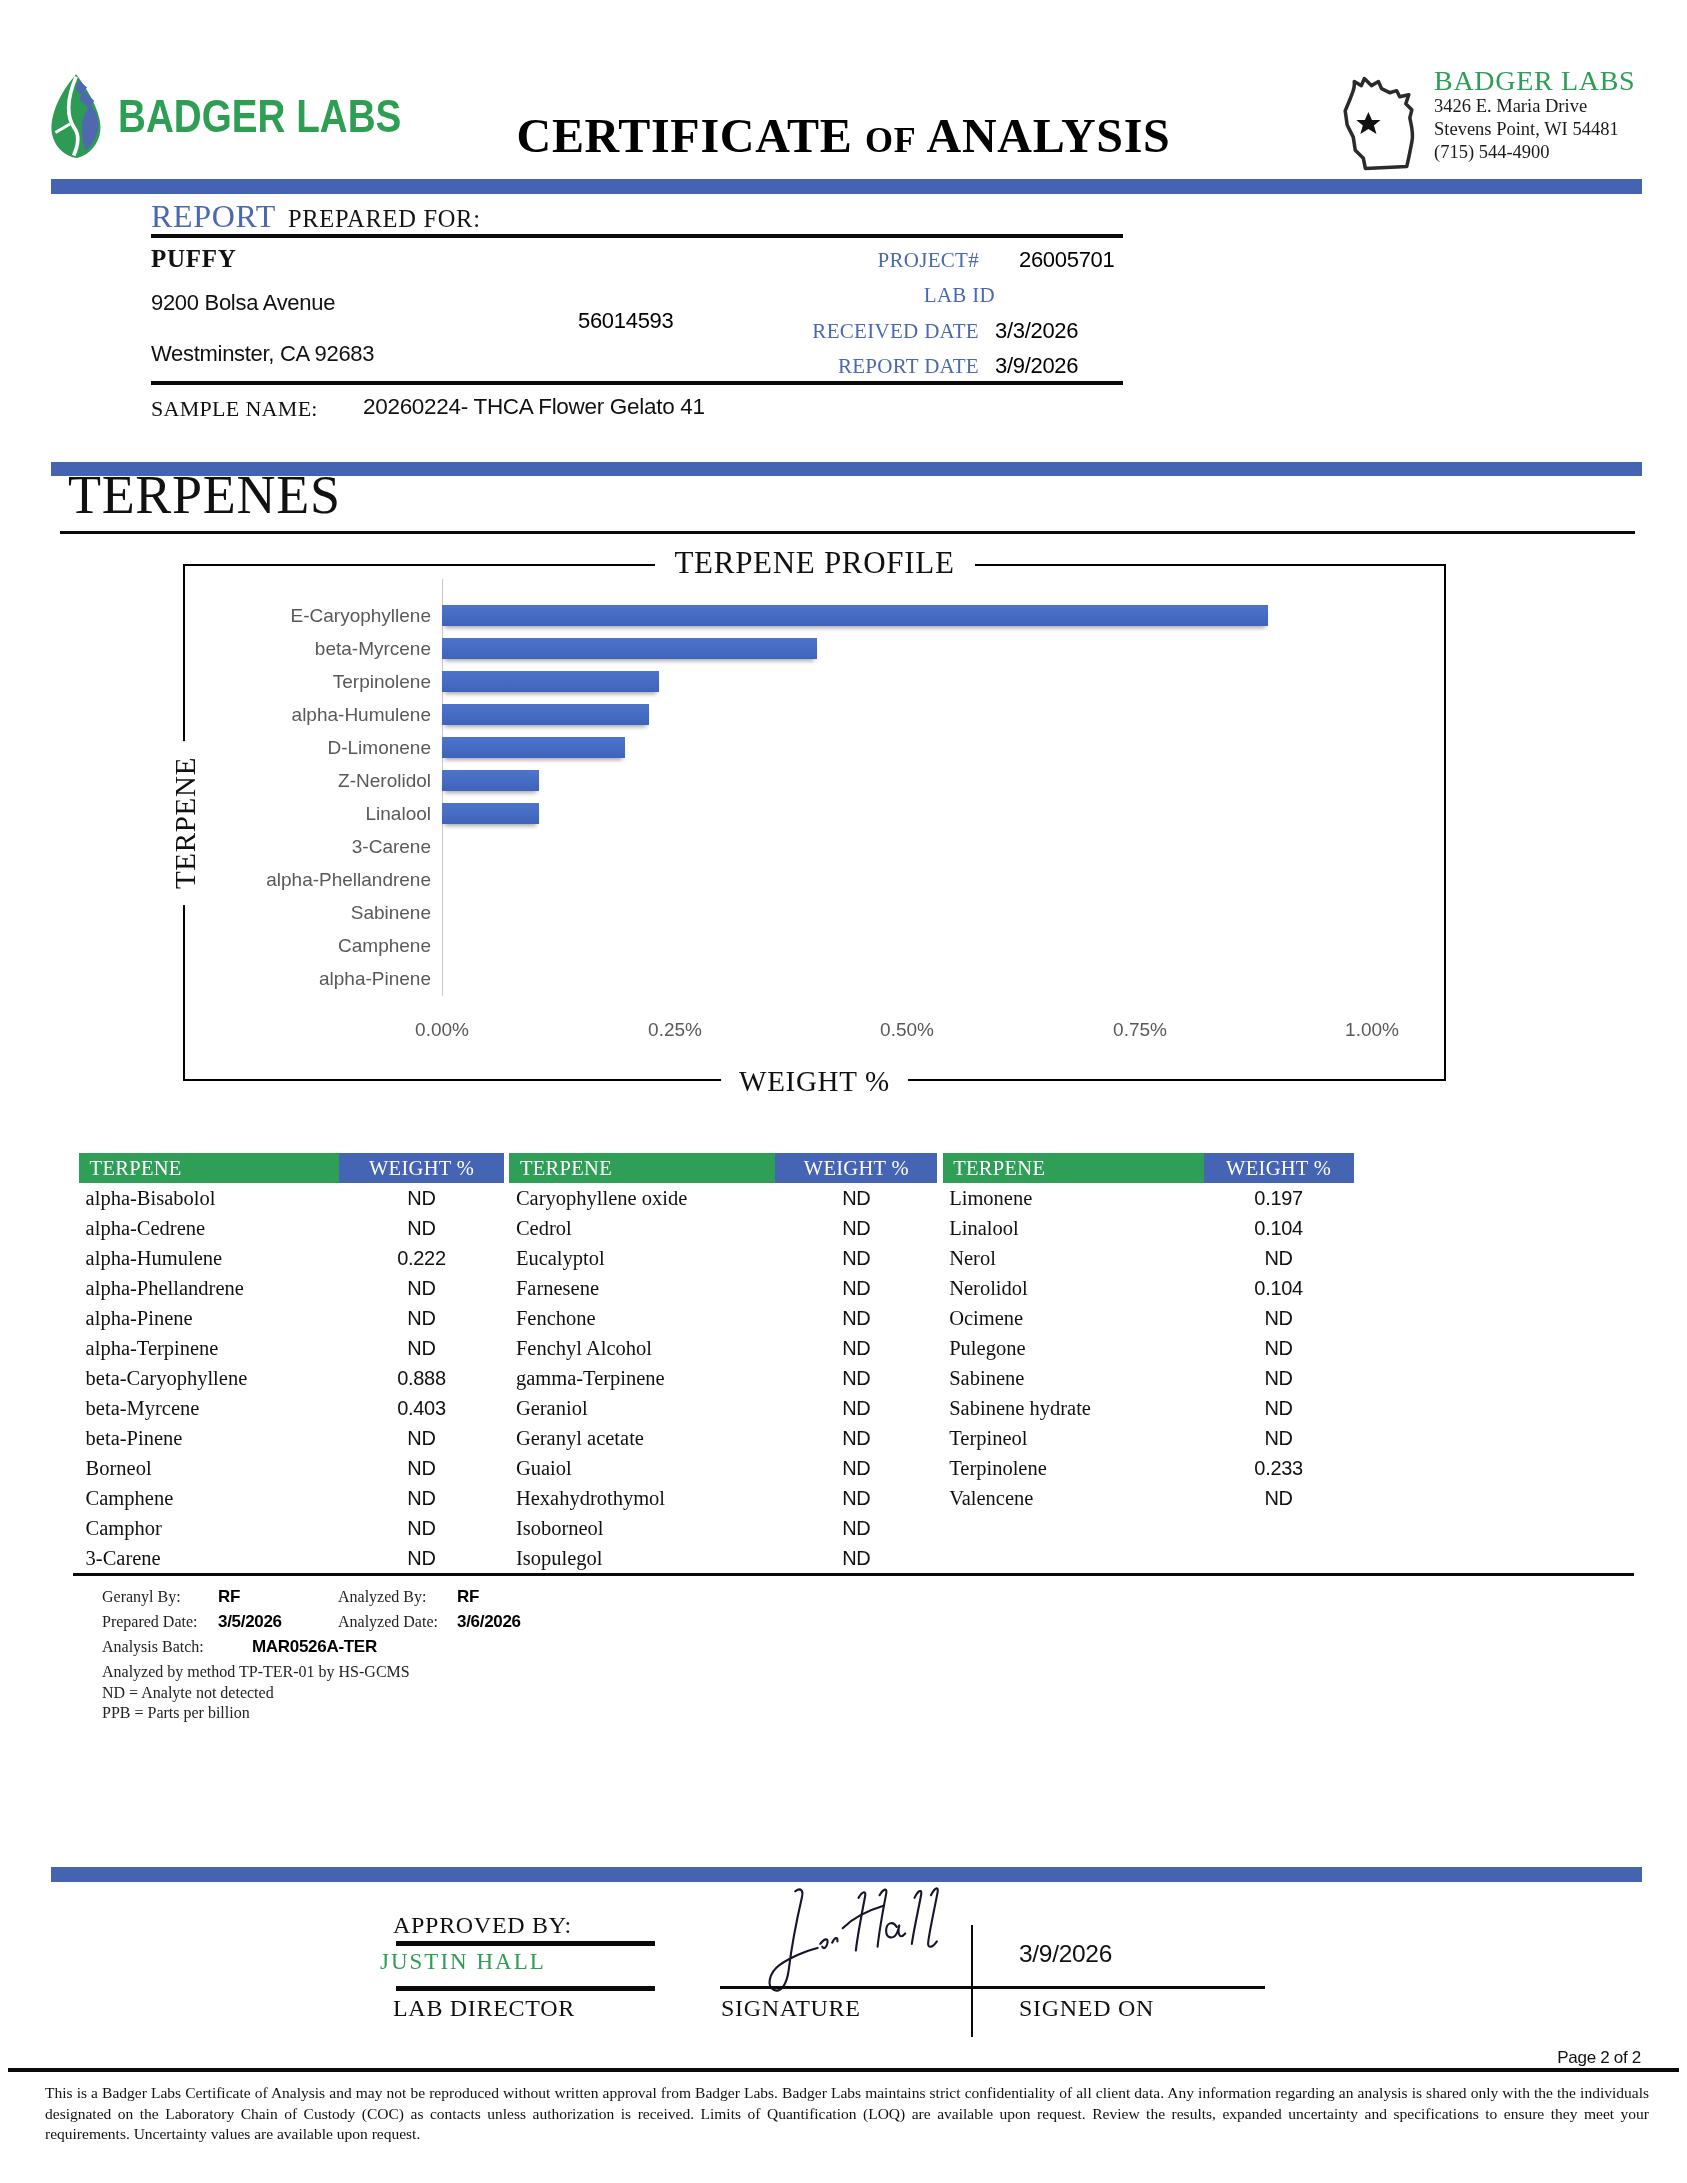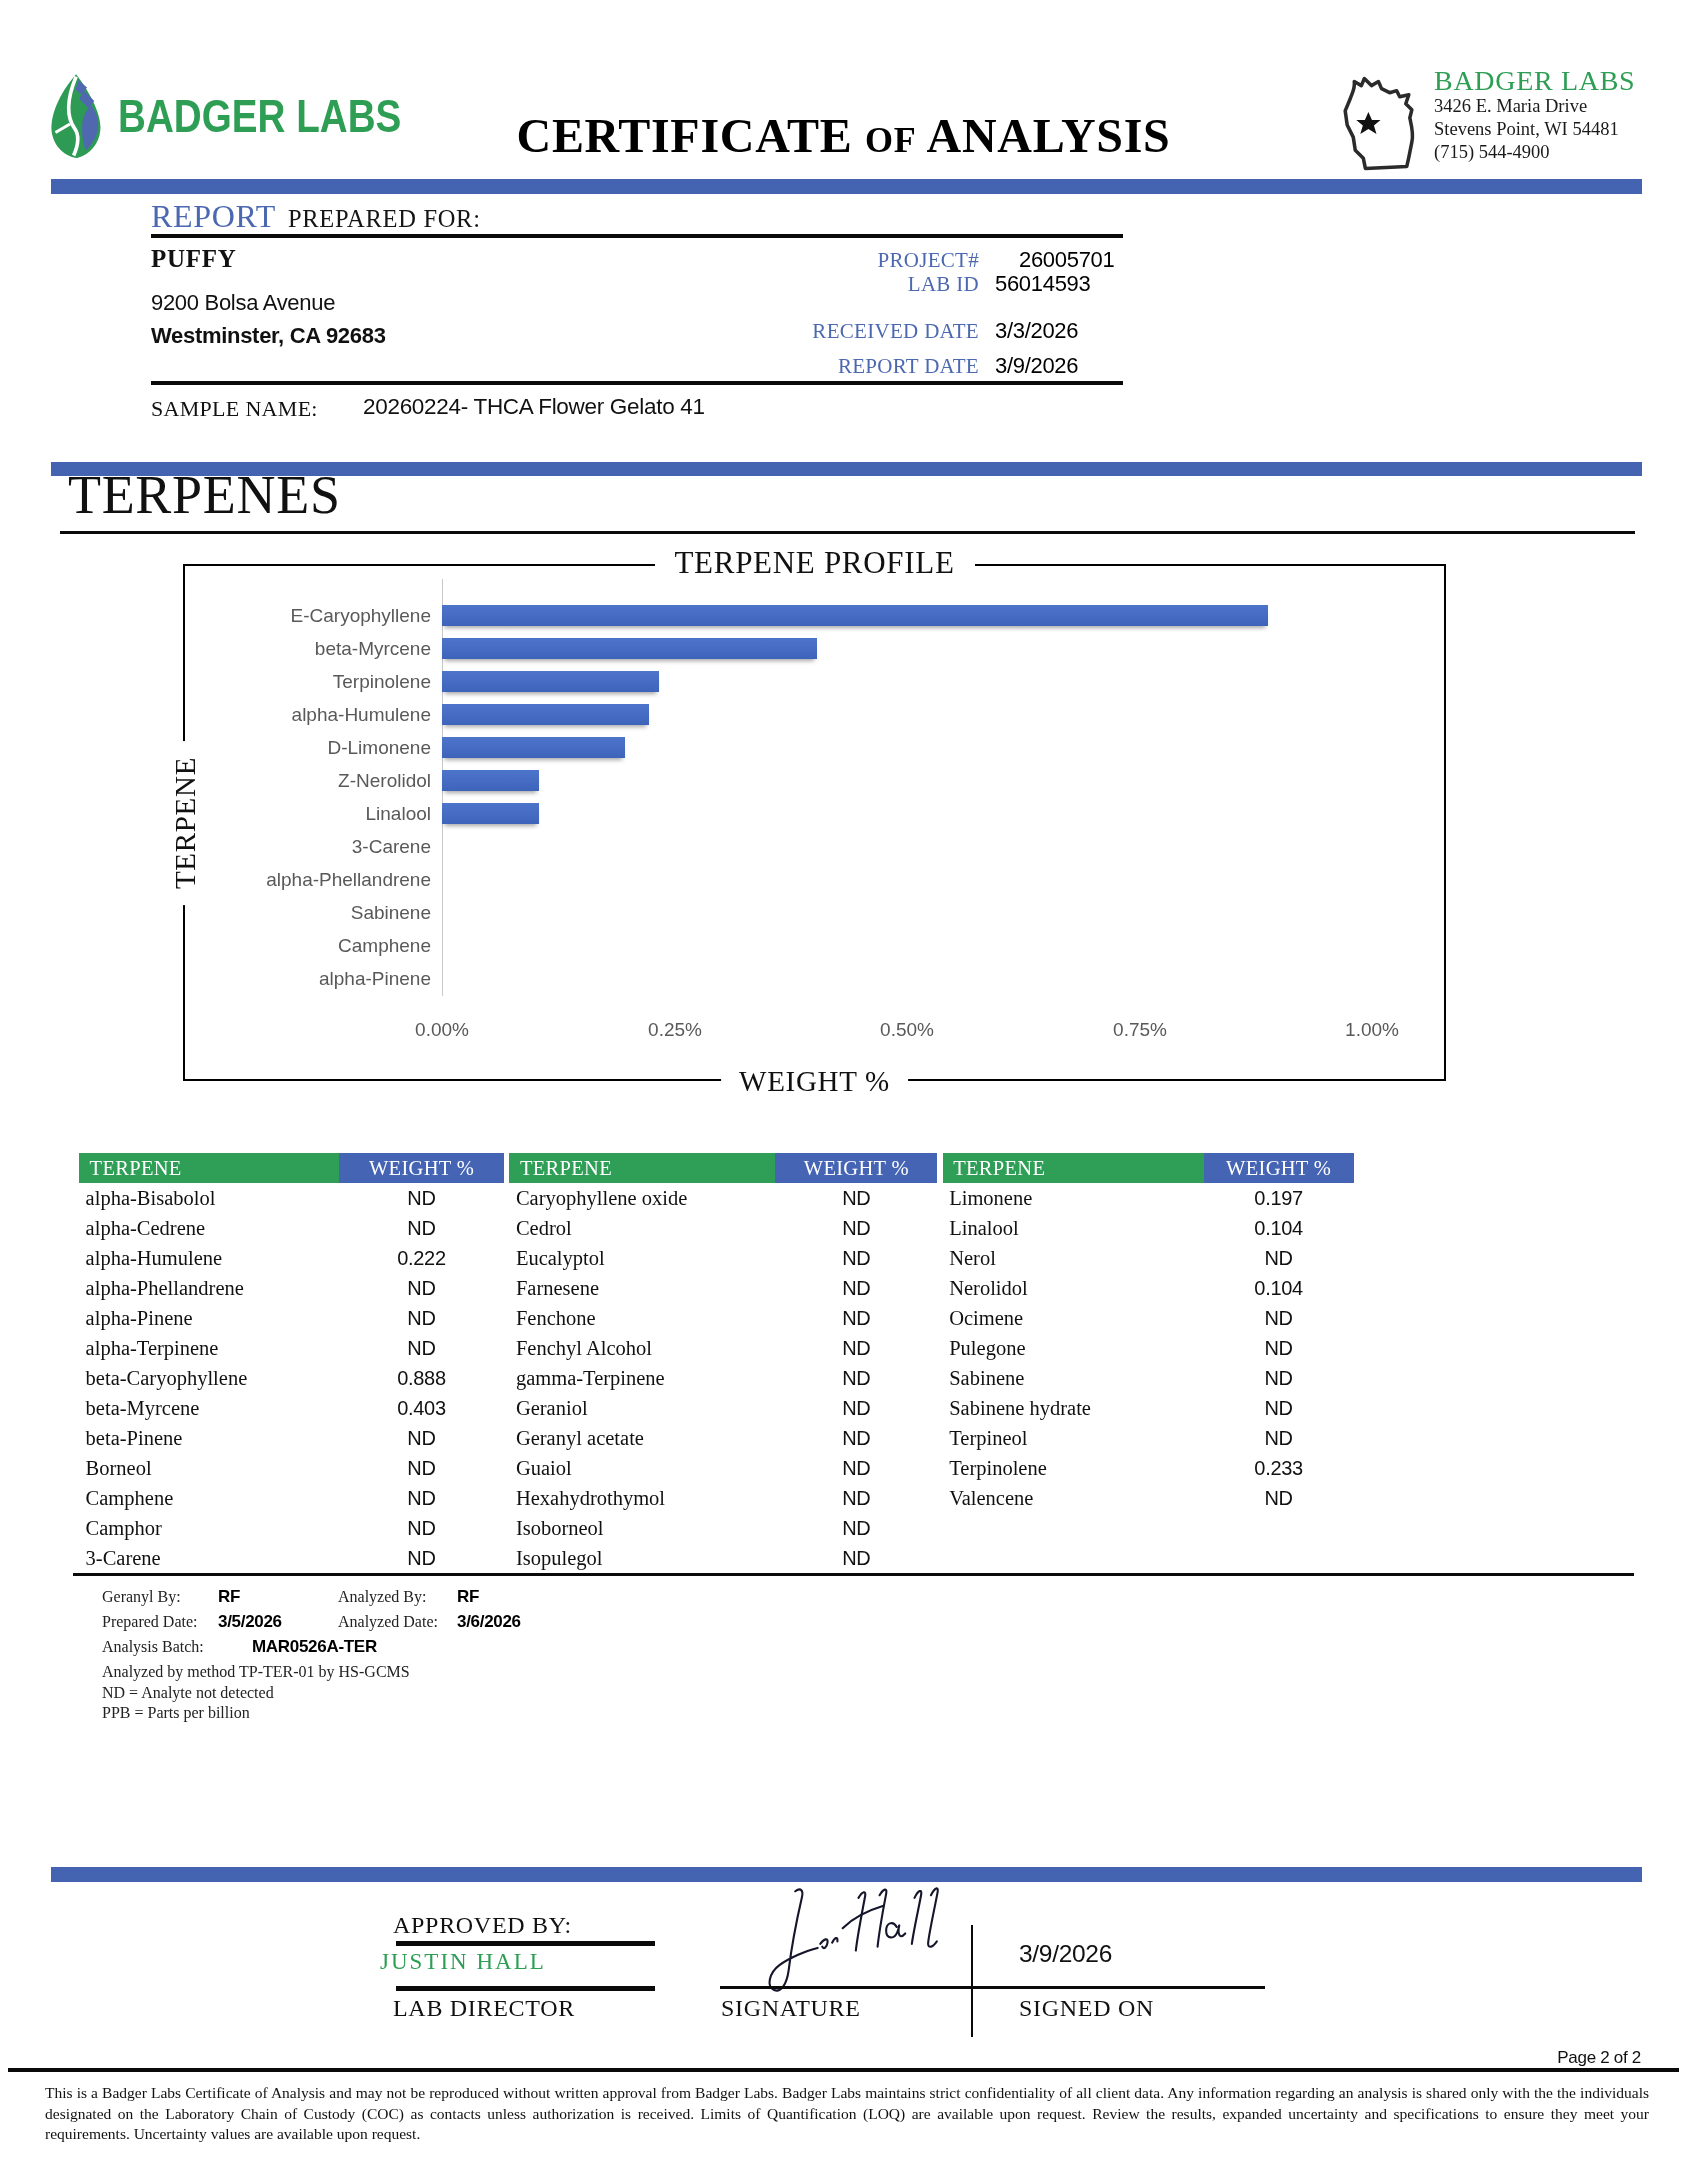--- a/index.html
+++ b/index.html
@@ -141,27 +141,27 @@
   <div class="band" style="top:179px;"></div>
 
   <div class="report-line">
     <span class="report-word">REPORT</span>
     <span class="prepared-for">PREPARED FOR:</span>
   </div>
   <div class="rule" style="left:151px;top:234px;width:972px;height:4px;"></div>
 
   <div class="client-name">PUFFY</div>
   <div class="client-addr sans" style="top:290px;">9200 Bolsa Avenue</div>
-  <div class="client-addr sans" style="top:323px;font-weight:bold;">Westminster, CA 92683</div>
+  <div class="client-addr sans" style="top:341px;">Westminster, CA 92683</div>
 
   <div class="meta-row" style="top:247px;gap:24px;">
     <span class="meta-label serif">PROJECT#</span>
     <span class="meta-value sans">26005701</span>
   </div>
-  <div class="meta-row" style="top:271px;">
+  <div class="meta-row" style="top:283px;flex-direction:column;">
     <span class="meta-label serif">LAB ID</span>
     <span class="meta-value sans">56014593</span>
   </div>
   <div class="meta-row" style="top:318px;">
     <span class="meta-label serif">RECEIVED DATE</span>
     <span class="meta-value sans">3/3/2026</span>
   </div>
   <div class="meta-row" style="top:353px;">
     <span class="meta-label serif">REPORT DATE</span>
     <span class="meta-value sans">3/9/2026</span>

